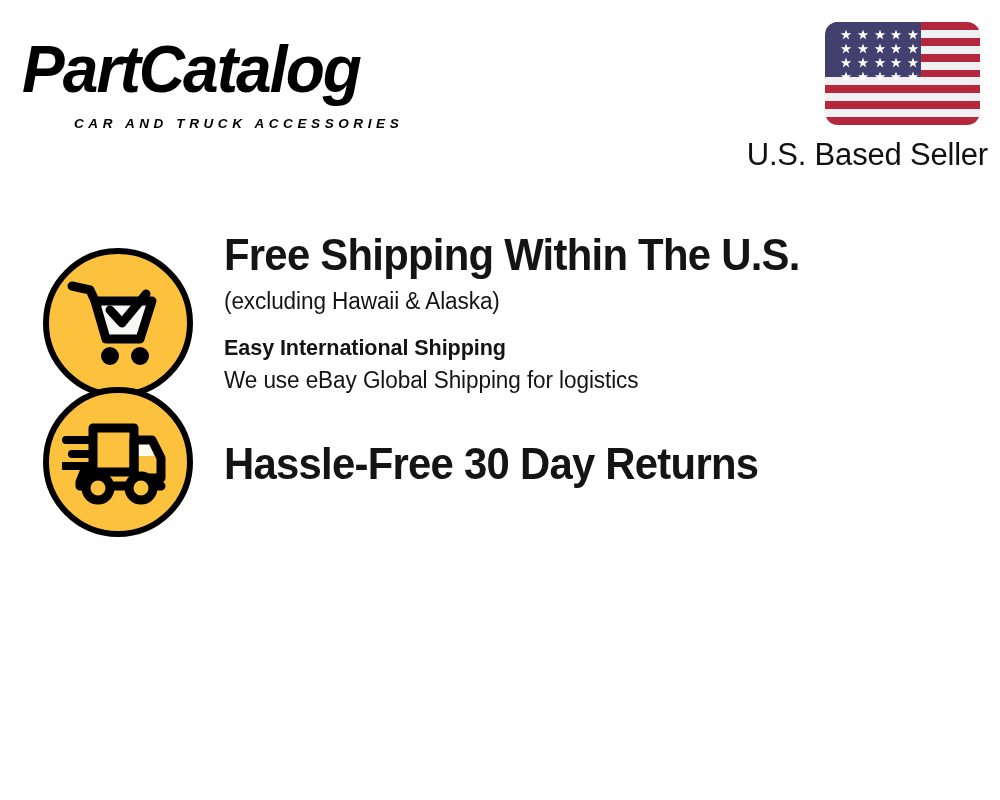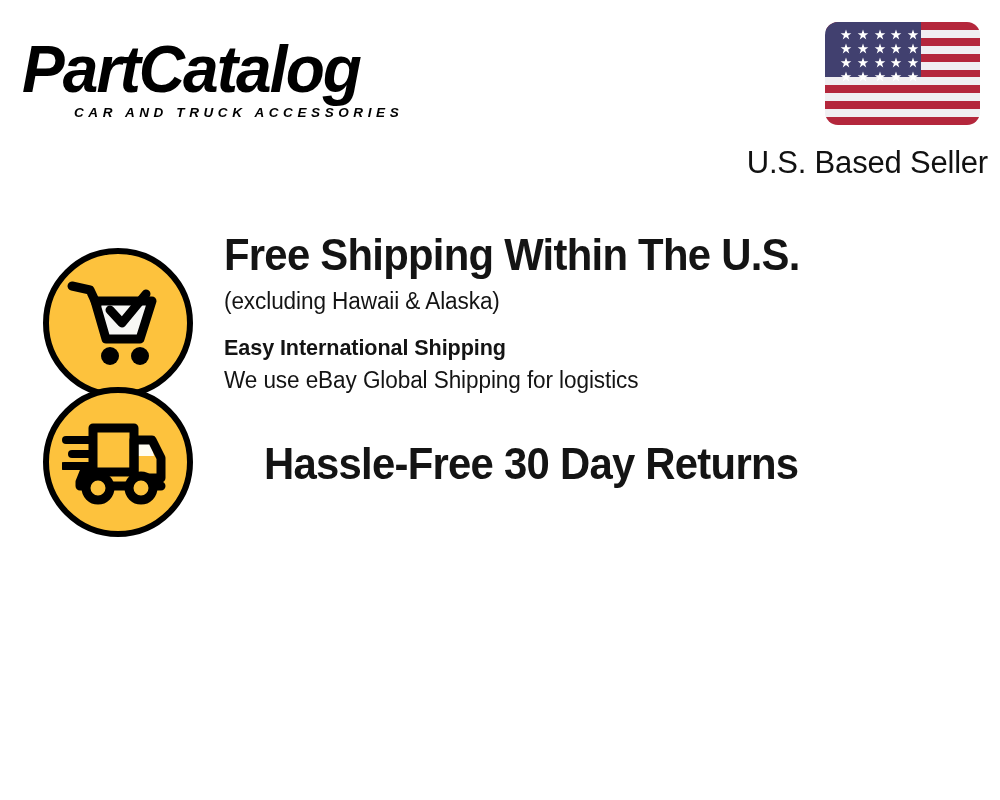--- a/index.html
+++ b/index.html
@@ -49,21 +49,21 @@
     white-space: nowrap;
   }
 
   .brand-tagline {
     font-family: "Liberation Sans", sans-serif;
     font-weight: 700;
     font-style: italic;
     font-size: 13.5px;
     letter-spacing: 4.6px;
     color: #000000;
-    margin-top: 1px;
+    margin-top: 12px;
     margin-left: 52px;
     white-space: nowrap;
   }
 
   .seller-badge {
     position: absolute;
     right: 12px;
     top: 10px;
     width: 280px;
     display: flex;
@@ -121,40 +121,40 @@
   }
   .flag .star svg { display: block; overflow: visible; }
 
   .seller-text {
     font-family: "Liberation Sans", sans-serif;
     font-weight: 400;
     font-size: 31px;
     line-height: 36px;
     color: #111111;
     letter-spacing: -0.2px;
-    margin-top: 20px;
+    margin-top: 12px;
     white-space: nowrap;
   }
 
   
   .features {
     position: absolute;
     left: 0;
     top: 195px;
     width: 1000px;
   }
 
   .feature-row {
     position: relative;
     display: flex;
     align-items: flex-start;
     padding-left: 43px;
   }
   .feature-row.row-1 { height: 170px; }
-  .feature-row.row-2 { height: 175px; gap: 40px; }
+  .feature-row.row-2 { height: 175px; }
   .feature-row.row-3 { height: 170px; }
 
   .feature-row.row-1 .icon-badge { margin-top: 53px; }
   .feature-row.row-2 .icon-badge { margin-top: 22px; }
   .feature-row.row-3 .icon-badge { margin-top: 20px; }
 
   .icon-badge {
     position: relative;
     flex: 0 0 auto;
     width: 150px;

